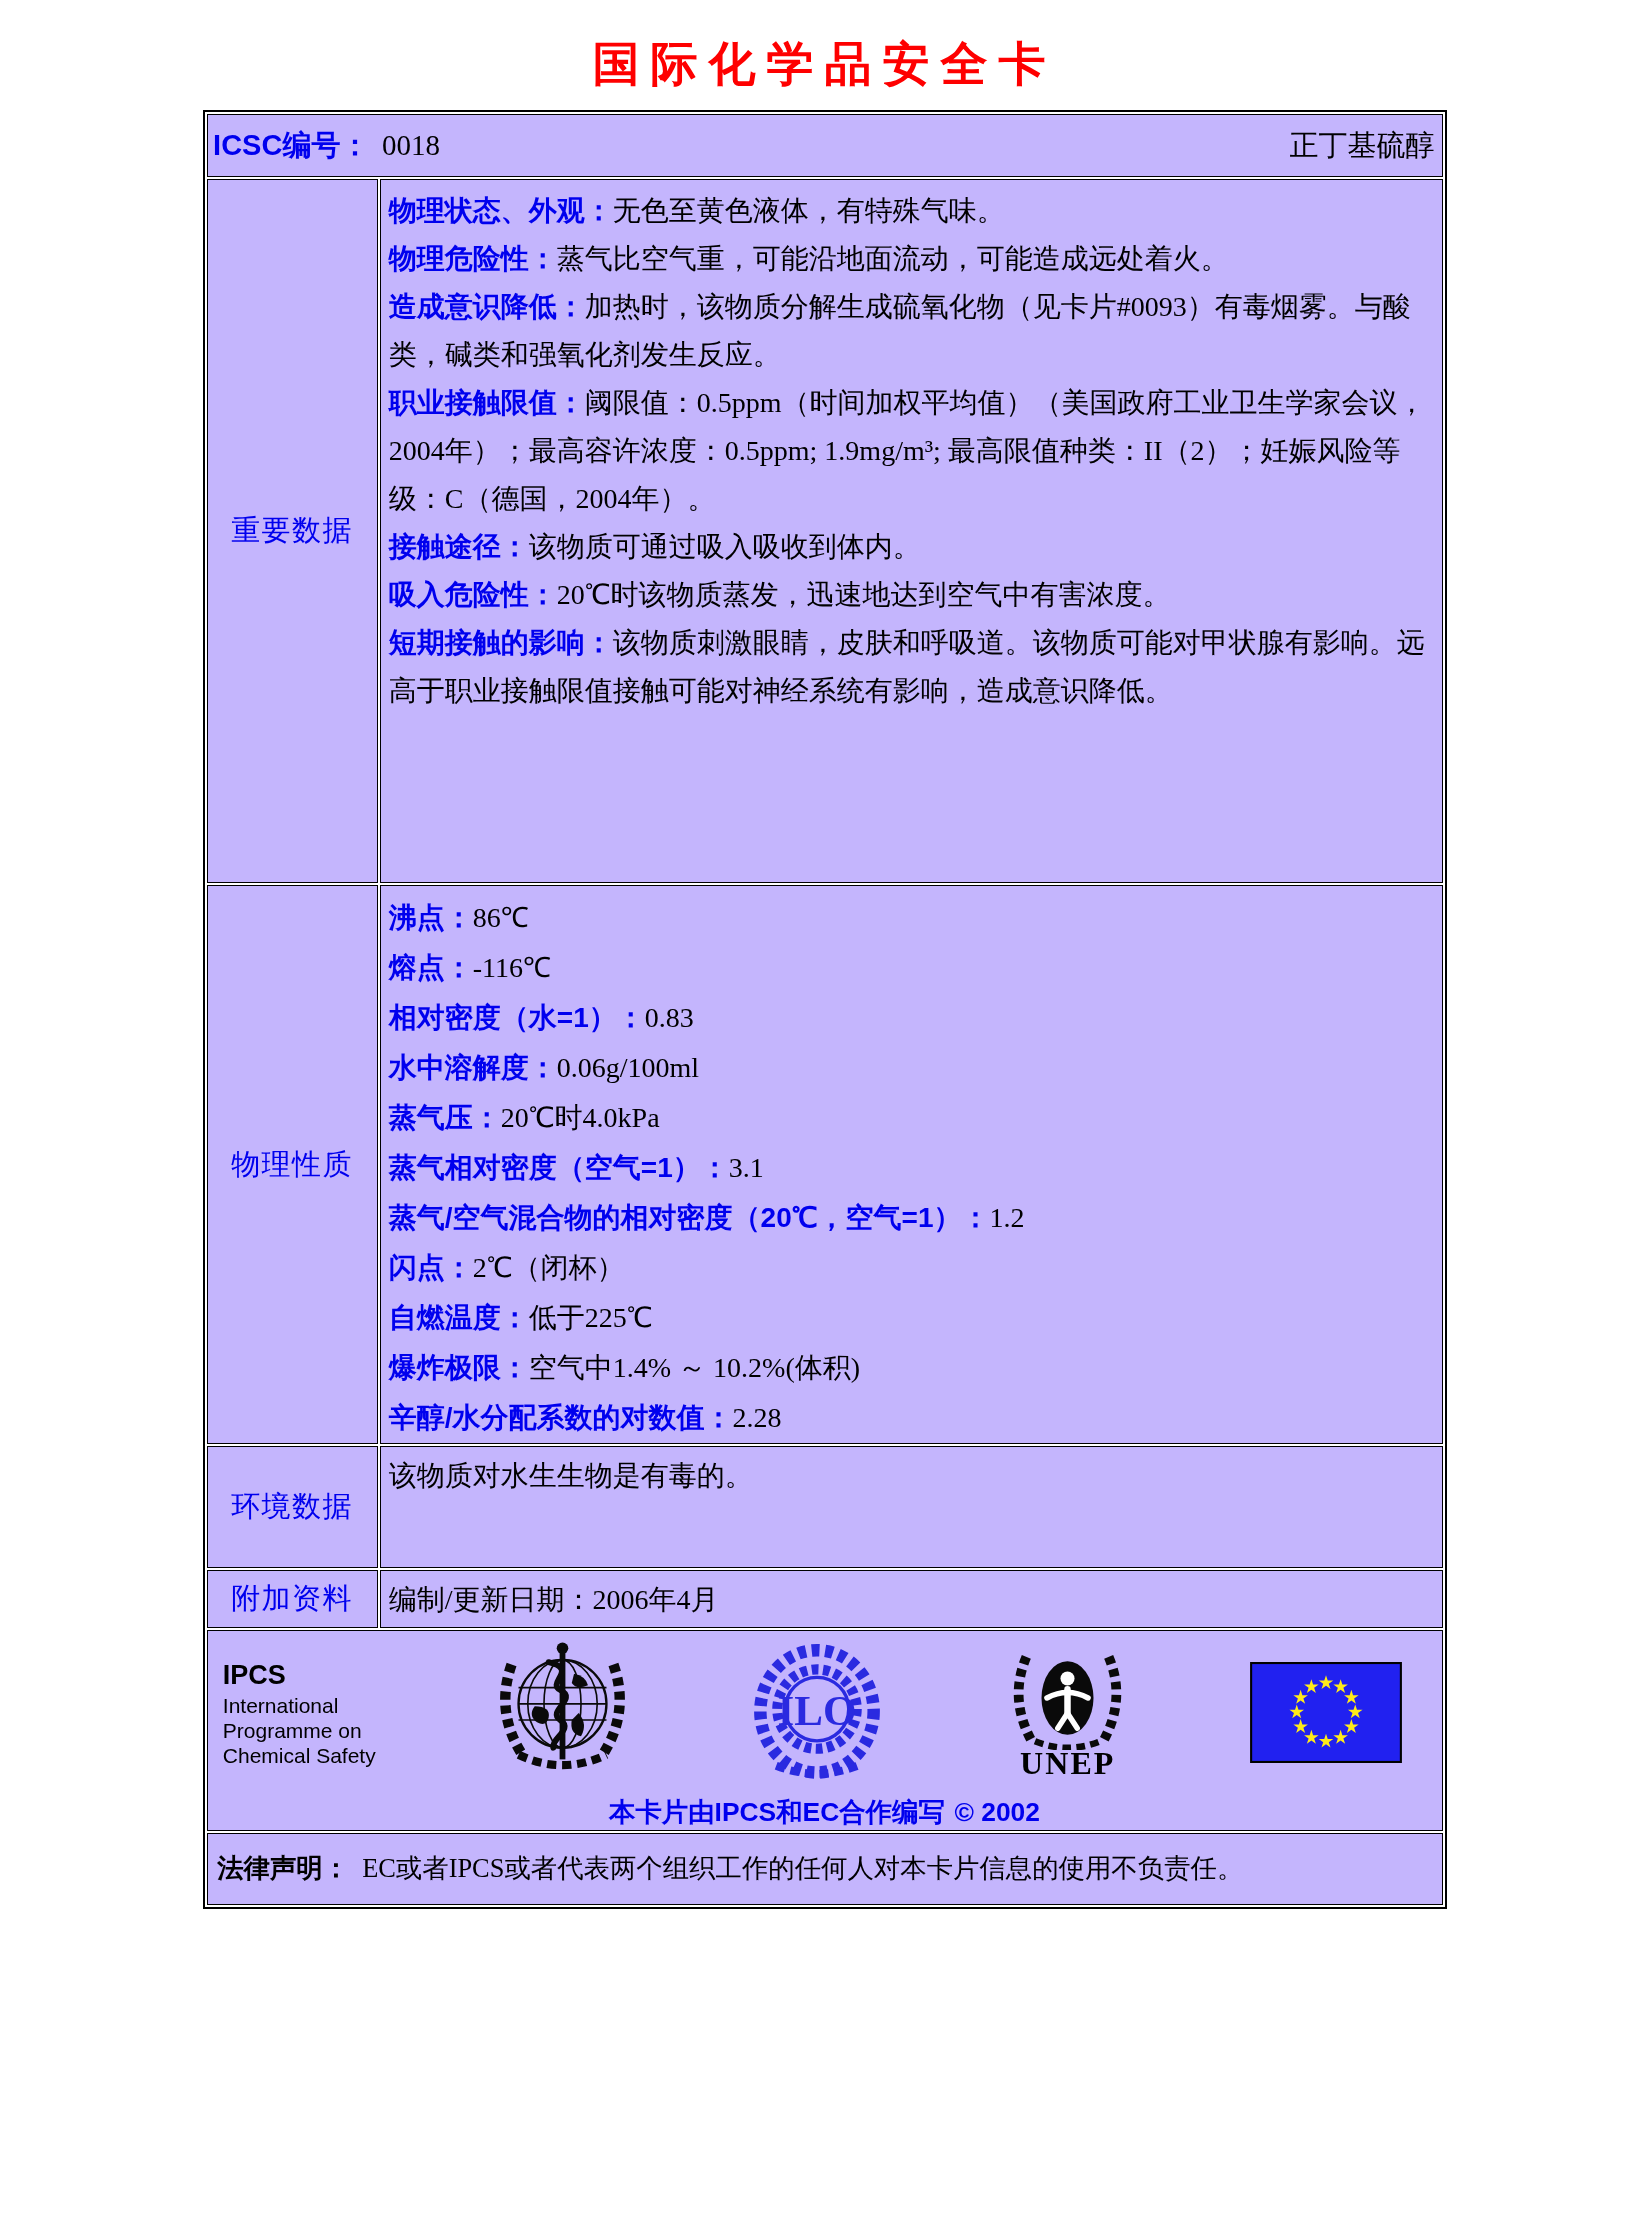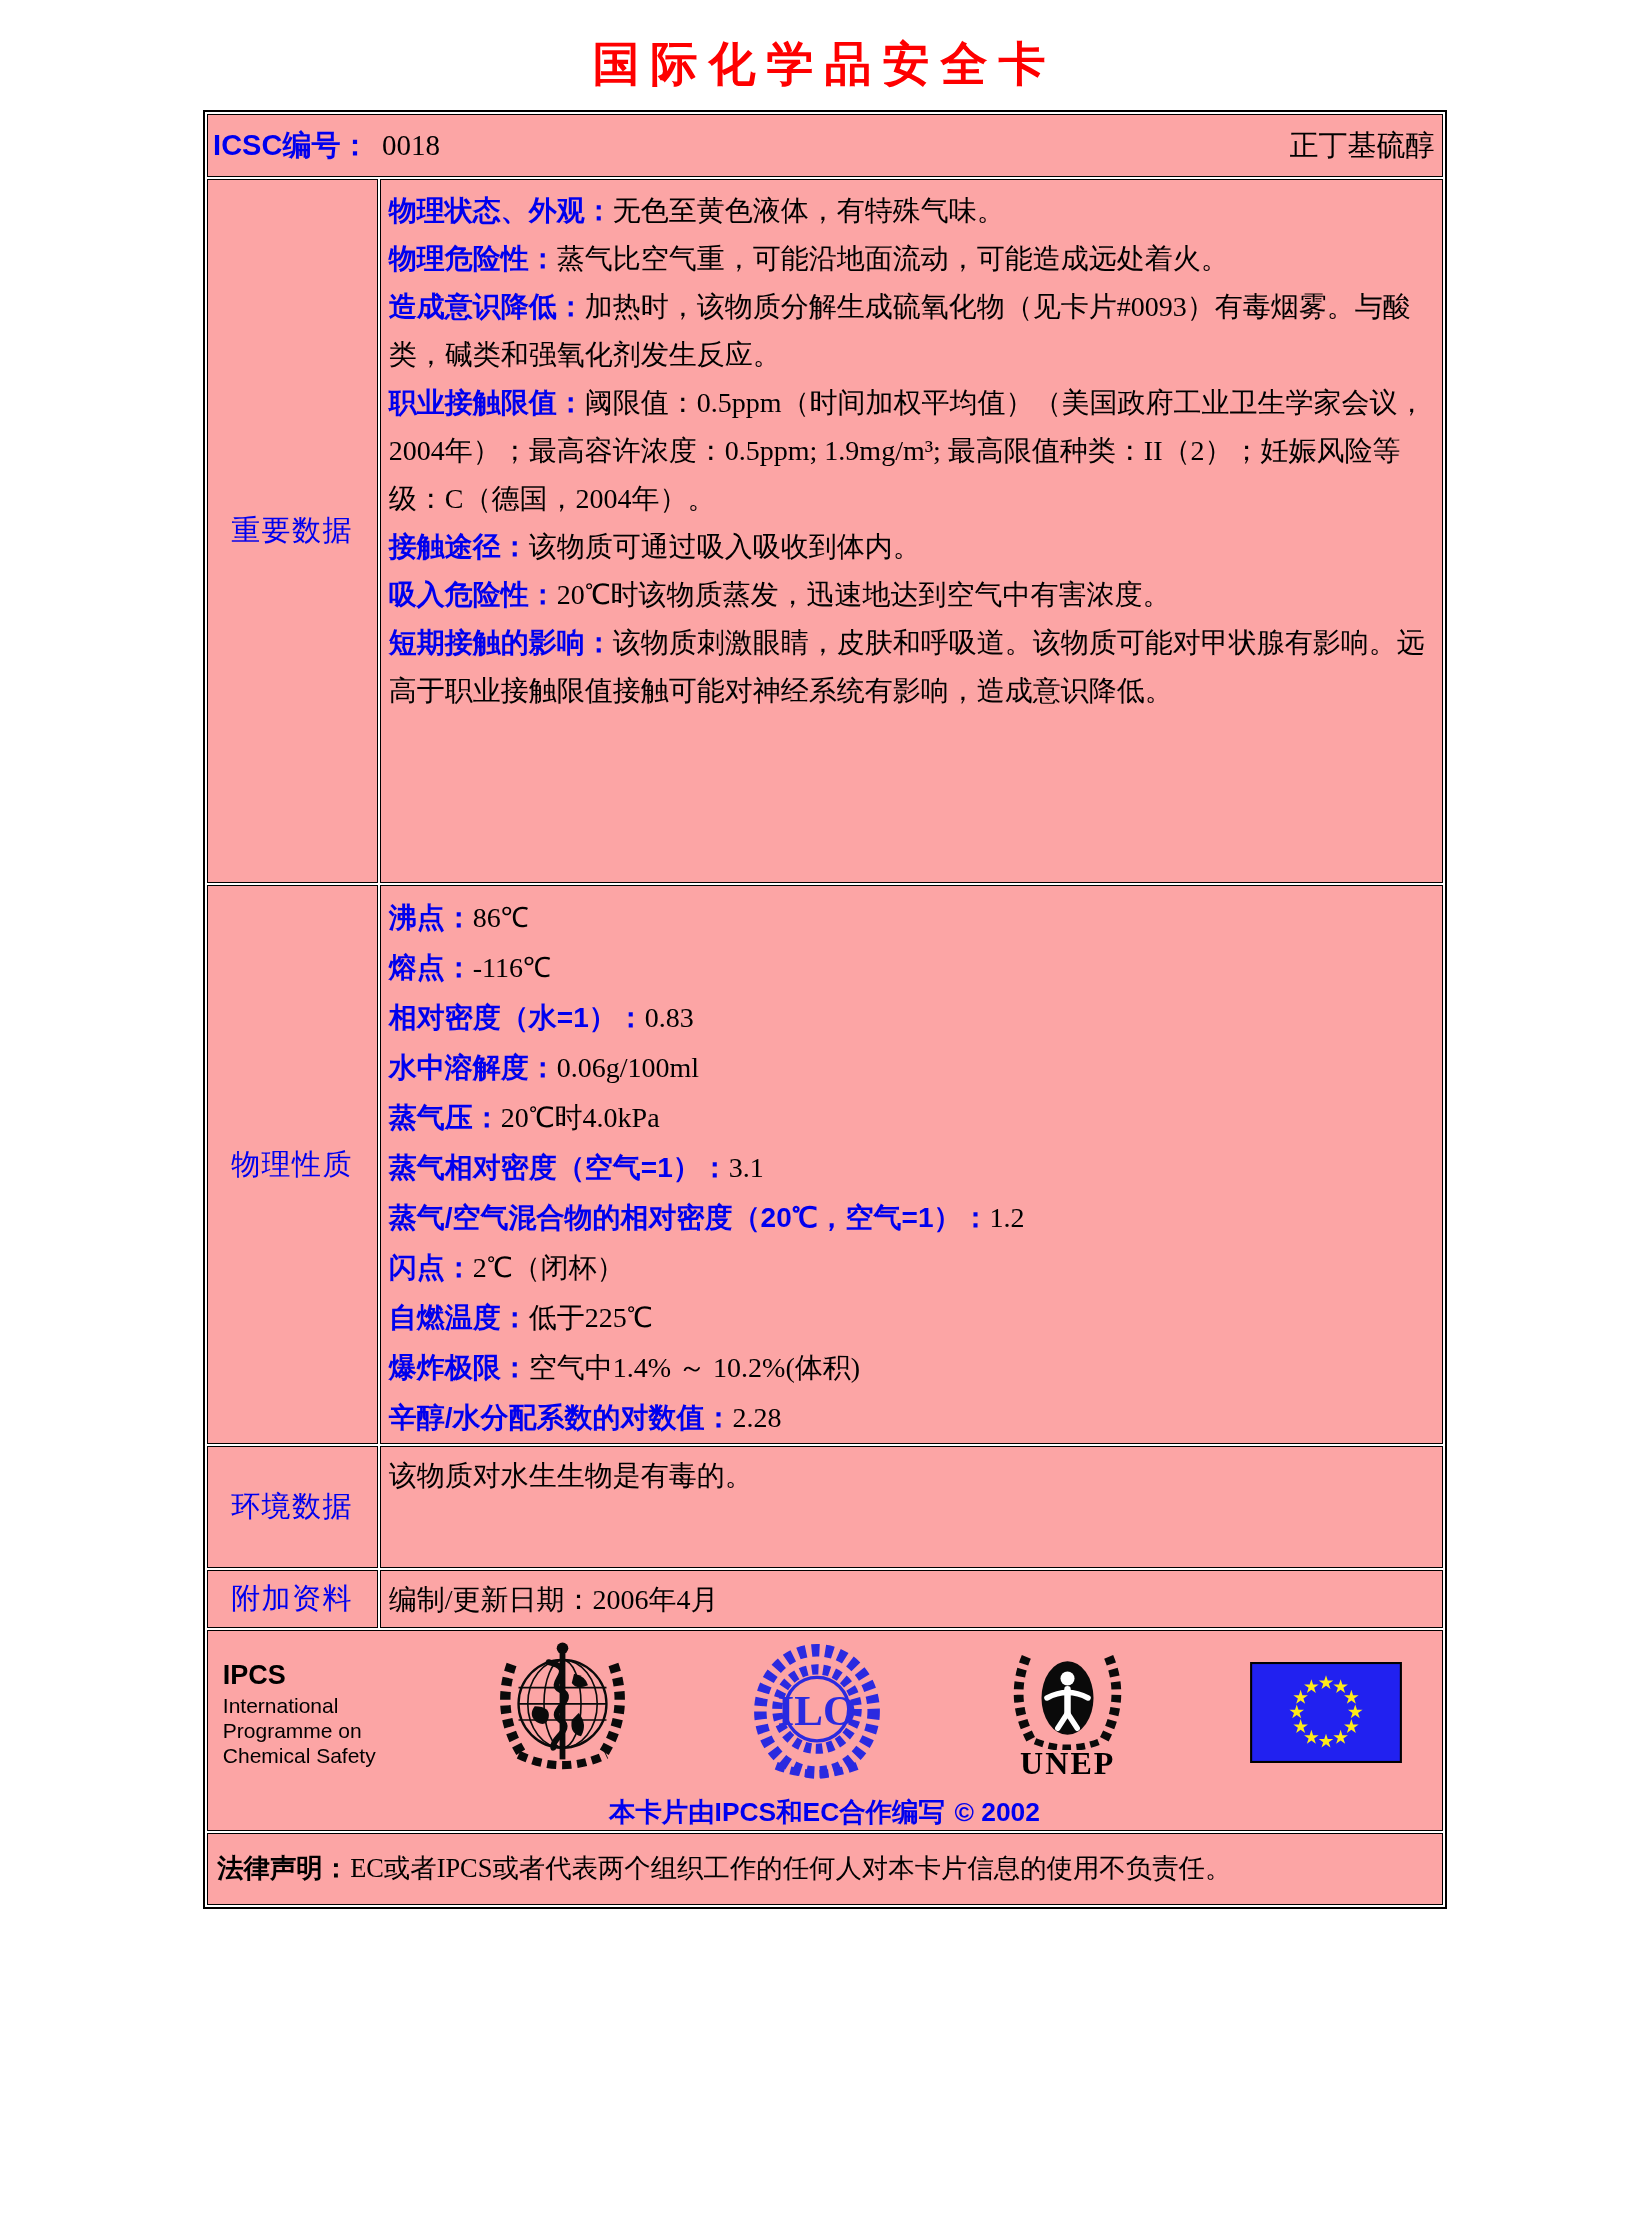--- a/index.html
+++ b/index.html
@@ -12,21 +12,21 @@
     margin:36px auto 18px;width:1244px;text-align:center;
     font-family:"Liberation Serif",serif;font-weight:bold;
     font-size:47px;line-height:56px;letter-spacing:11px;color:#fe0000;
   }
   table.card{
     width:1244px;margin:0 auto;background:#fff;
     border:2.8px solid #000;border-collapse:separate;border-spacing:2.8px;
     table-layout:fixed;
   }
   col.c-label{width:171px;}
-  td{border:1.4px solid #000;vertical-align:top;padding:0;background:#fca5a5;}
+  td{border:1.4px solid #000;vertical-align:top;padding:0;background:#c4b5fd;}
   td.header-cell{height:61px;vertical-align:middle;}
   .header-flex{
     display:flex;justify-content:space-between;align-items:center;
     padding:0 7px 0 5.6px;font-size:29px;
   }
   .key{
     color:#0000ee;font-family:"Liberation Sans",sans-serif;font-weight:bold;
   }
   .hdr-num{margin-left:12.5px;}
   td.label-cell{
@@ -55,21 +55,21 @@
     font-family:"Liberation Serif",serif;font-weight:bold;
     font-size:32px;line-height:32px;letter-spacing:2.1px;margin-top:-2.8px;
   }
   .footer-caption{
     text-align:center;margin-top:11px;
     color:#0000ee;font-family:"Liberation Sans",sans-serif;
     font-weight:bold;font-size:26.4px;
   }
   .footer-caption .copy{margin-left:9.7px;}
   td.legal-cell{height:70px;vertical-align:middle;padding:0 9.7px;font-size:26.4px;}
-  .legal-k{font-family:"Liberation Sans",sans-serif;font-weight:bold;margin-right:1px;}
+  .legal-k{font-family:"Liberation Sans",sans-serif;font-weight:bold;margin-right:13px;}
   svg{display:block;}
 </style>
 </head>
 <body>
 
 <div class="page-title">国际化学品安全卡</div>
 
 <table class="card">
   <colgroup>
       <col class="c-label">

